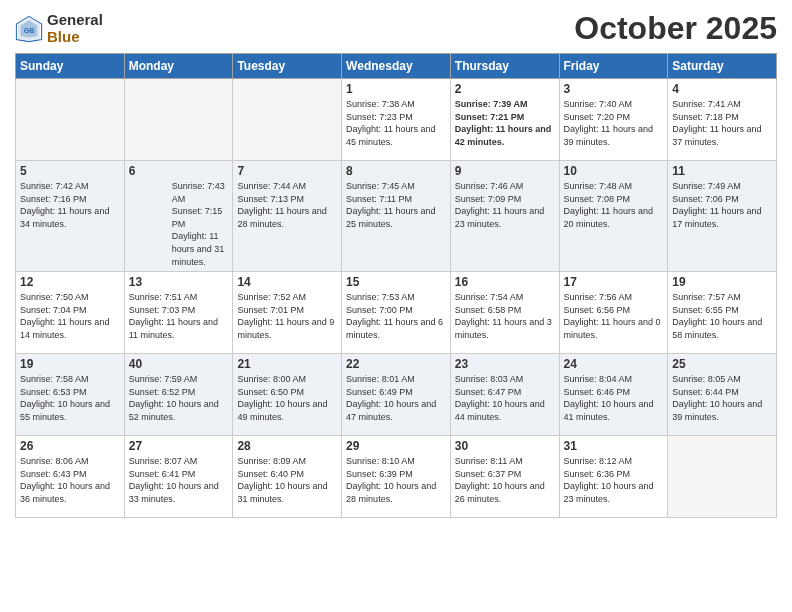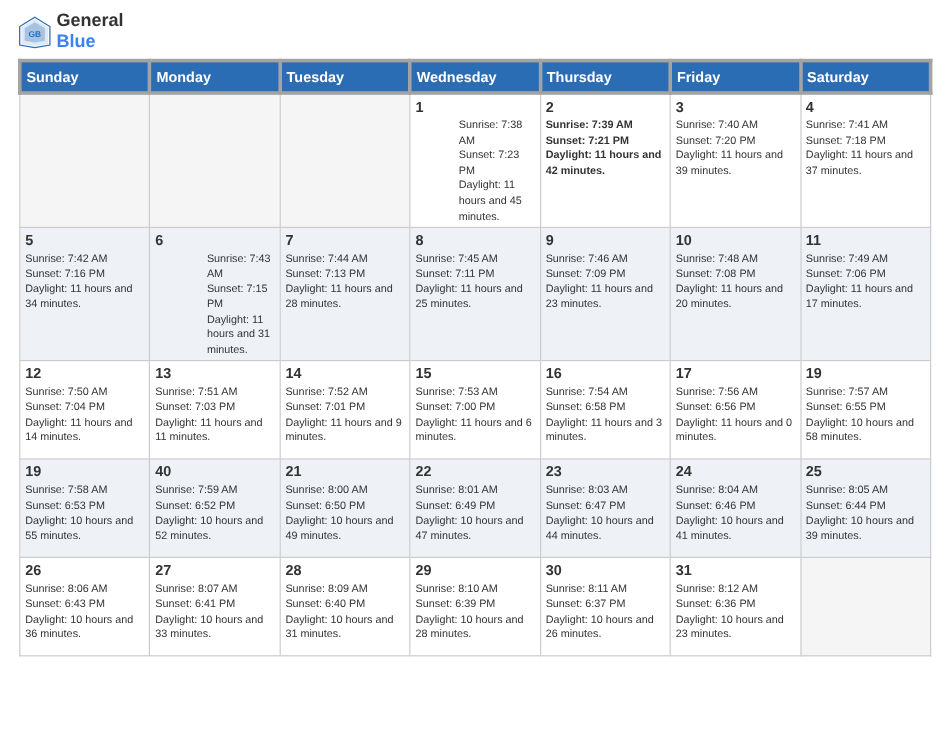--- a/index.html
+++ b/index.html
@@ -31,21 +31,21 @@
       line-height: 1.1;
     }
     .logo-general {
       font-size: 15px;
       font-weight: bold;
       color: #333;
     }
     .logo-blue {
       font-size: 15px;
       font-weight: bold;
-      color: #3b82f6;
+      color: #a16207;
     }
     .logo-icon {
       width: 28px;
       height: 28px;
     }
     .title-block {
       text-align: right;
     }
     .month-title {
       font-size: 32px;
@@ -61,21 +61,21 @@
       border-collapse: collapse;
       table-layout: fixed;
     }
     .calendar th {
       background: #2a6db5;
       color: #fff;
       font-size: 12px;
       font-weight: bold;
       padding: 5px 4px;
       text-align: left;
-      border: 3px solid #a3a3a3;
+      border: 1px solid #a3a3a3;
     }
     .calendar td {
       border: 1px solid #ccc;
       vertical-align: top;
       padding: 3px 4px;
       font-size: 9.5px;
       color: #333;
       height: 82px;
       background: #fff;
     }
@@ -109,20 +109,21 @@
         <polygon points="20,2 38,13 38,35 20,38 2,35 2,13" fill="none" stroke="#2a6db5" stroke-width="1.5"></polygon>
         <polygon points="20,8 32,15 32,30 20,32 8,30 8,15" fill="#2a6db5" opacity="0.3"></polygon>
         <text x="20" y="25" text-anchor="middle" font-size="10" font-weight="bold" fill="#2a6db5">GB</text>
       </svg>
       <div class="logo-text">
         <span class="logo-general">General</span>
         <span class="logo-blue">Blue</span>
       </div>
     </div>
     <div class="title-block">
+      <div class="month-title">October 2025</div>
     </div>
   </div>
 
   <table class="calendar">
     <thead>
       <tr>
         <th>Sunday</th>
         <th>Monday</th>
         <th>Tuesday</th>
         <th>Wednesday</th>
@@ -131,21 +132,21 @@
         <th>Saturday</th>
       </tr>
     </thead>
     <tbody id="calendar-body">
     <tr>
           <td class="empty"></td>
           <td class="empty"></td>
           <td class="empty"></td>
           <td>
             <span class="day-number">1</span>
-            <div class="day-info" style="white-space: pre-line; margin-left: 36px;">Sunrise: 7:38 AM
+            <div class="day-info" style="white-space: pre-line;">Sunrise: 7:38 AM
 Sunset: 7:23 PM
 Daylight: 11 hours and 45 minutes.</div>
           </td>
           <td>
             <span class="day-number">2</span>
             <div class="day-info" style="white-space: pre-line; font-weight: bold;">Sunrise: 7:39 AM
 Sunset: 7:21 PM
 Daylight: 11 hours and 42 minutes.</div>
           </td>
           <td>

